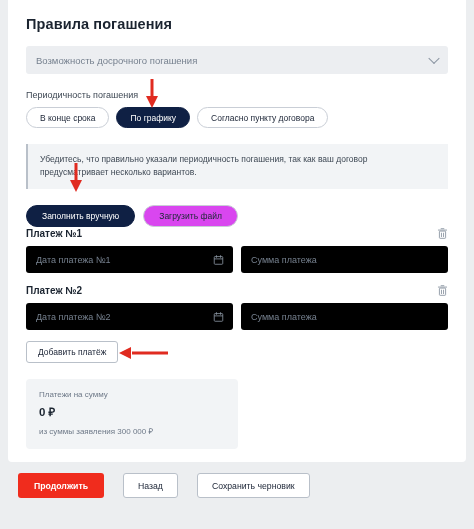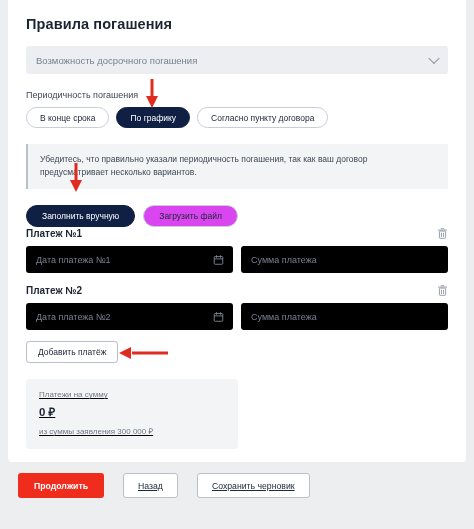--- a/index.html
+++ b/index.html
@@ -158,21 +158,20 @@
     color: #20293a;
     white-space: nowrap;
   }
   .add-row { margin-top: 3px; margin-bottom: 16px; }
   
   .summary {
     background: #f2f4f6;
     border-radius: 4px;
     padding: 11px 13px 13px 13px;
     width: 212px;
-    text-decoration: underline;
   }
   .sum-label { font-size: 8px; color: #6e7988; margin-bottom: 5px; }
   .sum-value { font-size: 11.5px; font-weight: bold; color: #1b2430; margin-bottom: 6px; }
   .sum-sub { font-size: 8px; color: #6e7988; }
   
   .footer {
     position: absolute;
     left: 8px; top: 473px;
     width: 458px;
     display: flex;
@@ -200,21 +199,20 @@
     color: #20293a;
     border: 1px solid #b9c0c9;
     border-radius: 3px;
     font-size: 8.7px;
     font-family: "Liberation Sans", sans-serif;
     display: inline-flex;
     align-items: center;
     justify-content: center;
     padding: 0 14px;
     white-space: nowrap;
-    text-decoration: underline;
   }
   
   .arrow { position: absolute; pointer-events: none; }
   #arrow-freq { left: 144px; top: 79px; }
   #arrow-manual { left: 68px; top: 163px; }
   #arrow-add { left: 118px; top: 345px; }
 </style>
 </head>
 <body>
 

